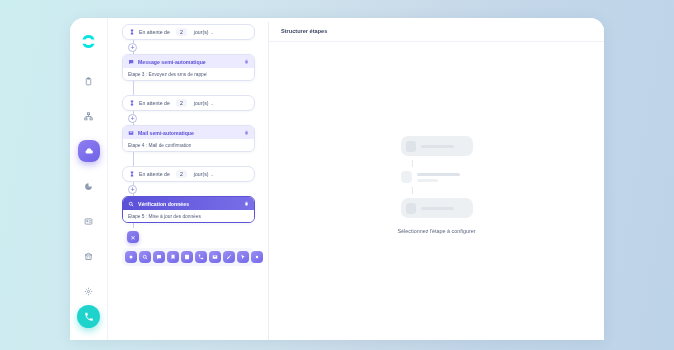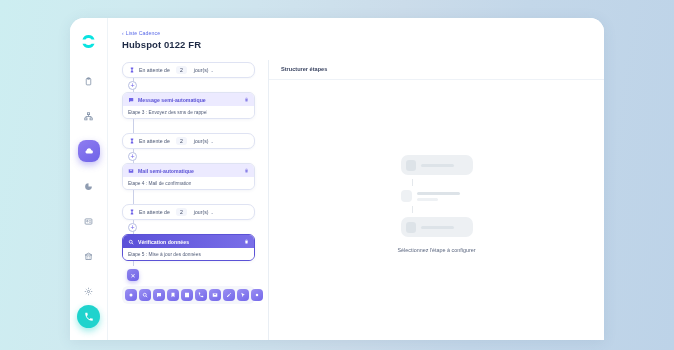--- a/index.html
+++ b/index.html
@@ -359,27 +359,20 @@
 
     <div class="phone-fab">
       <svg width="10" height="10" viewBox="0 0 24 24" fill="currentColor">
         <path d="M6.6 10.8c1.4 2.8 3.8 5.1 6.6 6.6l2.2-2.2c.3-.3.7-.4 1-.2 1.2.4 2.4.6 3.6.6.6 0 1 .4 1 1V20c0 .6-.4 1-1 1C11 21 3 13 3 3c0-.6.4-1 1-1h3.4c.6 0 1 .4 1 1 0 1.3.2 2.5.6 3.6.1.4 0 .8-.2 1l-2.2 2.2z"></path>
       </svg>
     </div>
   </div>
 
   <div class="main">
 
-    <div class="topbar">
-      <div class="breadcrumb">
-        <span class="chev">‹</span>
-        <span>Liste Cadence</span>
-      </div>
-      <div class="page-title">Hubspot 0122 FR</div>
-    </div>
 
     <div class="body-split">
 
       <div class="flow-col">
 
         <div class="wait-row">
           <span class="hourglass">
             <svg width="6" height="6" viewBox="0 0 24 24" fill="currentColor">
                 <path d="M7 2h10v4l-4 6 4 6v4H7v-4l4-6-4-6V2z"></path>
               </svg>

